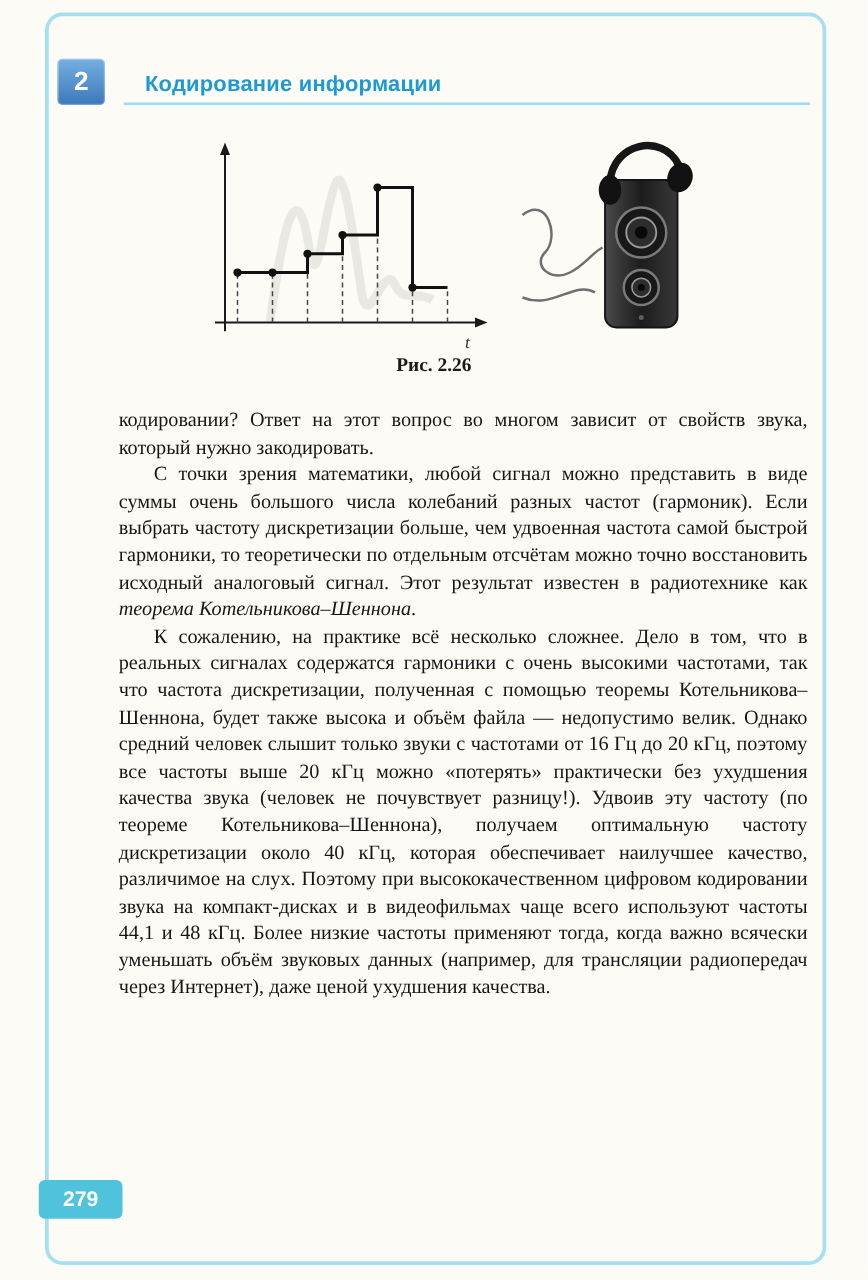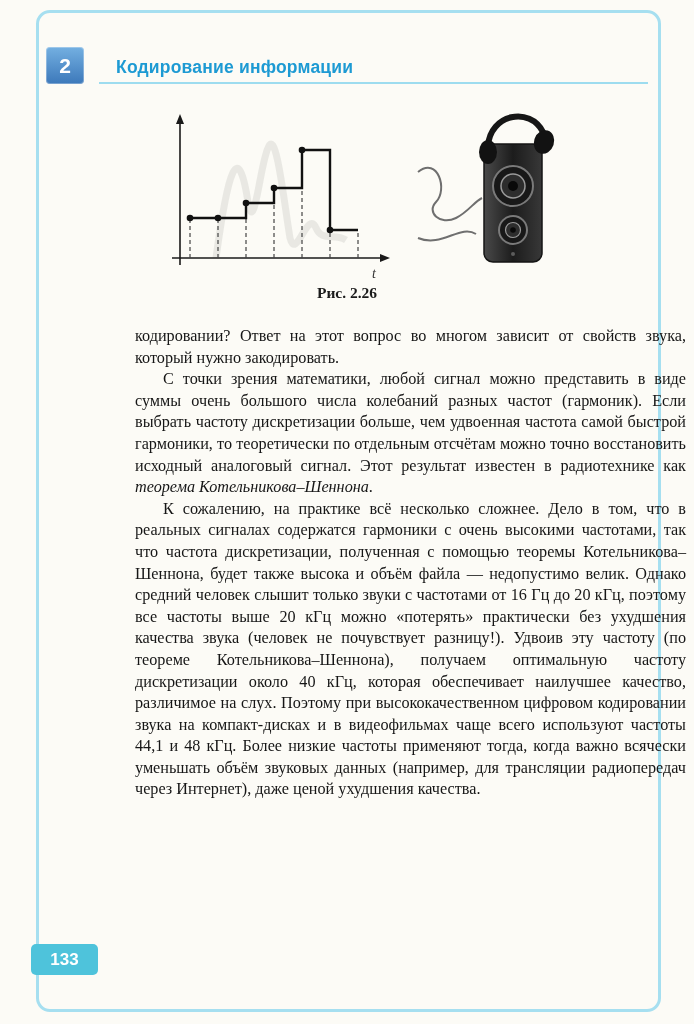--- a/index.html
+++ b/index.html
@@ -37,21 +37,20 @@
   .graph-svg { margin-top:4px; }
   .speaker-svg { margin-left:18px; }
   .caption {
     position:absolute; top:284px; left:0; width:694px;
     text-align:center; font-weight:bold; font-size:15.5px; color:#1a1a1a;
   }
   .body-text {
     position:absolute; top:326px; left:95px; width:551px;
     font-size:16.2px; line-height:21.6px; color:#161616;
     text-align:justify;
-    margin-left:40px;
   }
   .body-text p { margin:0; text-indent:28px; }
   .body-text p.noindent { text-indent:0; }
   .body-text i { }
   .page-number {
     position:absolute; left:31px; top:944px; width:67px; height:31px;
     background:#4ec3db; border-radius:5px;
     display:flex; align-items:center; justify-content:center;
     color:#ffffff; font-family:"Liberation Sans", sans-serif;
     font-weight:bold; font-size:17px;
@@ -151,16 +150,16 @@
 
   <div class="caption">Рис. 2.26</div>
 
   <div class="body-text">
     <p class="noindent">кодировании? Ответ на этот вопрос во многом зависит от свойств звука, который нужно закодировать.</p>
     <p><span>С точки зрения математики, любой сигнал можно представить в виде суммы очень большого числа колебаний разных частот (гармоник). Если выбрать частоту дискретизации больше, чем удвоенная частота самой быстрой гармоники, то теоретически по отдельным отсчётам можно точно восстановить исходный аналоговый сигнал. Этот результат известен в радиотехнике как </span><i>теорема Котельникова–Шеннона</i><span>.</span></p>
     <p>К сожалению, на практике всё несколько сложнее. Дело в том, что в реальных сигналах содержатся гармоники с очень высокими частотами, так что частота дискретизации, полученная с помощью теоремы Котельникова–Шеннона, будет также высока и объём файла — недопустимо велик. Однако средний человек слышит только звуки с частотами от 16 Гц до 20 кГц, поэтому все частоты выше 20 кГц можно «потерять» практически без ухудшения качества звука (человек не почувствует разницу!). Удвоив эту частоту (по теореме Котельникова–Шеннона), получаем оптимальную частоту дискретизации около 40 кГц, которая обеспечивает наилучшее качество, различимое на слух. Поэтому при высококачественном цифровом кодировании звука на компакт-дисках и в видеофильмах чаще всего используют частоты 44,1 и 48 кГц. Более низкие частоты применяют тогда, когда важно всячески уменьшать объём звуковых данных (например, для трансляции радиопередач через Интернет), даже ценой ухудшения качества.</p>
   </div>
 
   <div class="page-number">
-    <span>133</span>
+    <span>279</span>
   </div>
 
 </div>
 
 </body></html>

